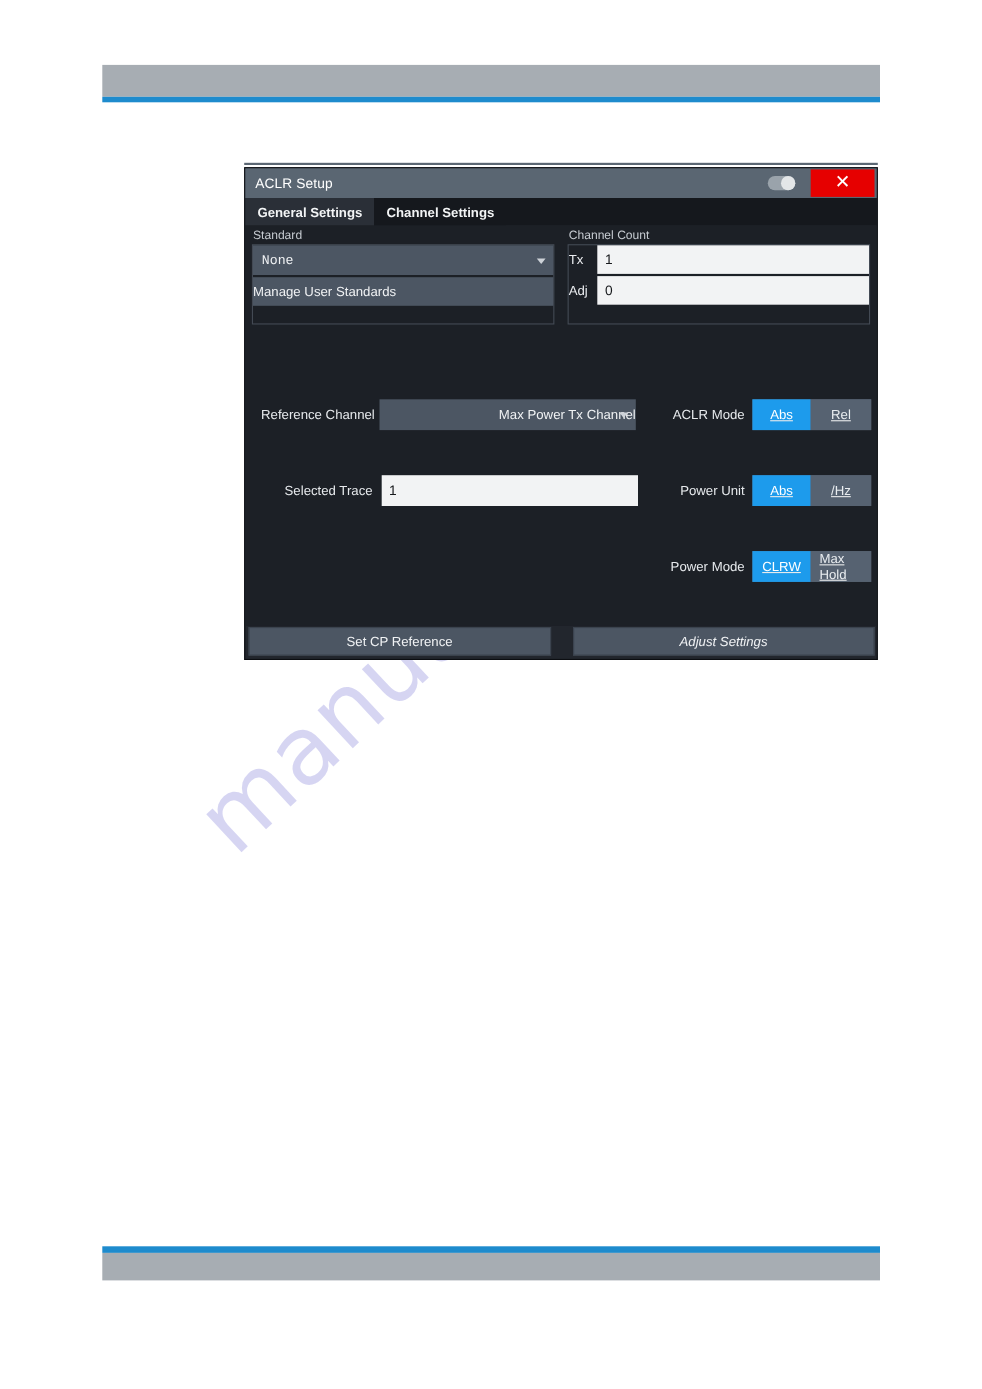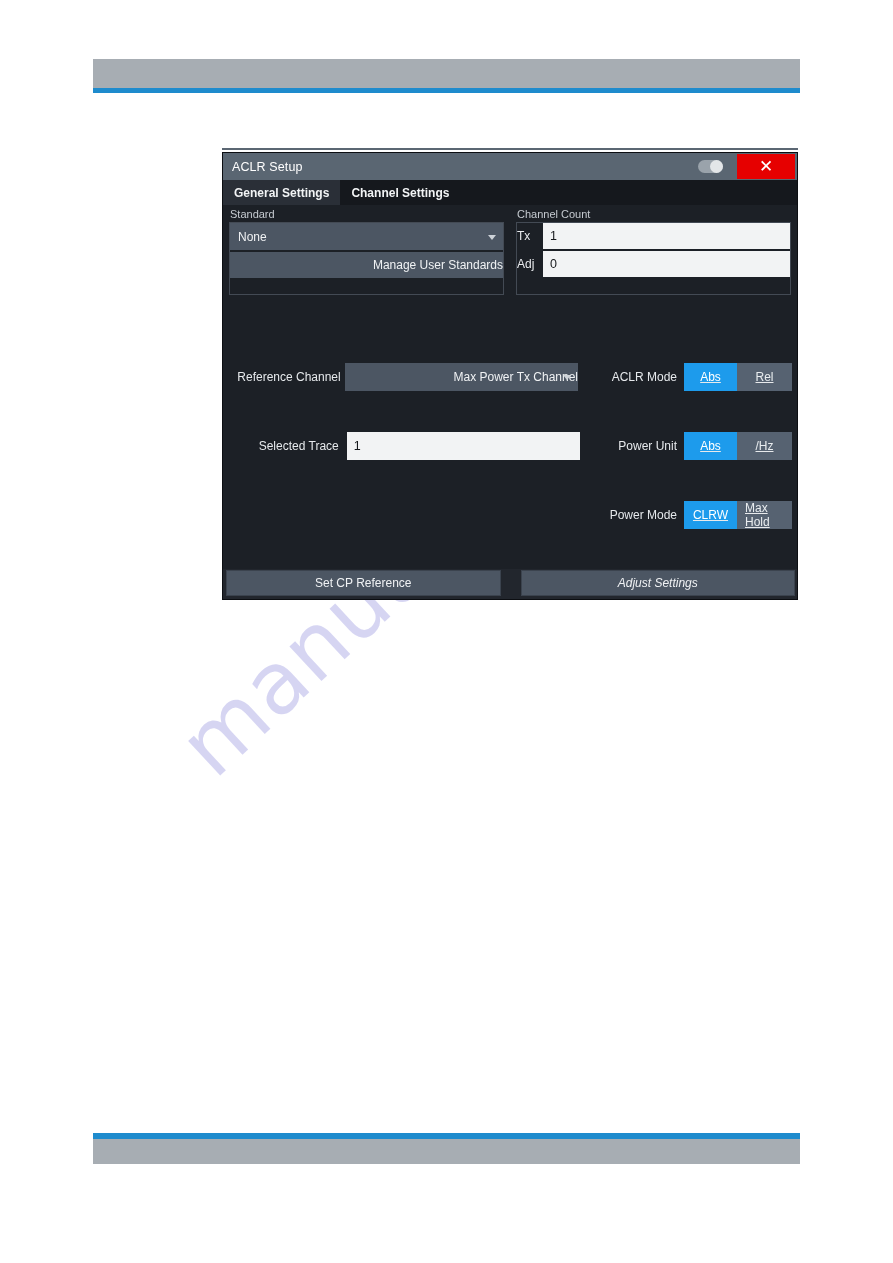--- a/index.html
+++ b/index.html
@@ -216,37 +216,38 @@
     height: 27px;
     background: #4c5663;
     display: flex;
     align-items: center;
     padding: 0 8px;
     position: relative;
     color: #f0f2f4;
     font-size: 12px;
     box-sizing: border-box;
     margin-bottom: 2px;
+    font-family: Liberation Mono, monospace;
   }
   .combo .caret {
     position: absolute;
     right: 7px;
     top: 50%;
     margin-top: -2px;
     width: 0; height: 0;
     border-left: 4px solid transparent;
     border-right: 4px solid transparent;
     border-top: 5px solid #cdd2d8;
   }
   .pushbtn {
     height: 26px;
     background: #4c5663;
     display: flex;
     align-items: center;
-    justify-content: flex-end;
+    justify-content: flex-start;
     color: #f0f2f4;
     font-size: 12px;
     box-sizing: border-box;
   }
 
   .field-row {
     display: flex;
     align-items: center;
     margin-bottom: 2px;
   }

